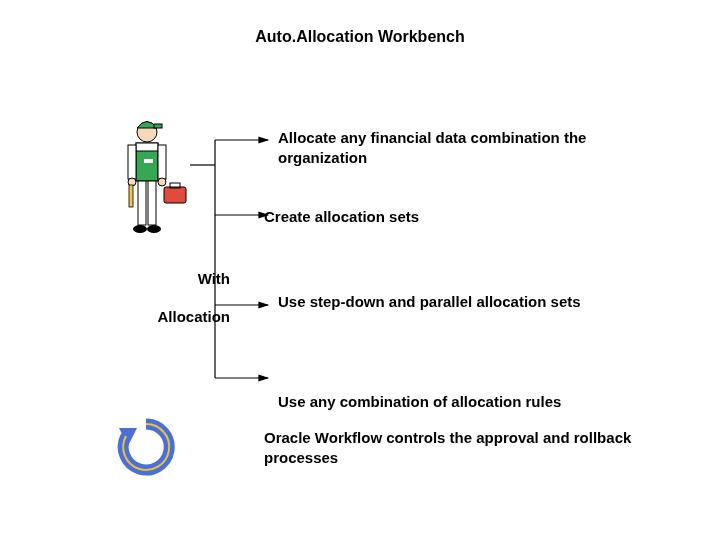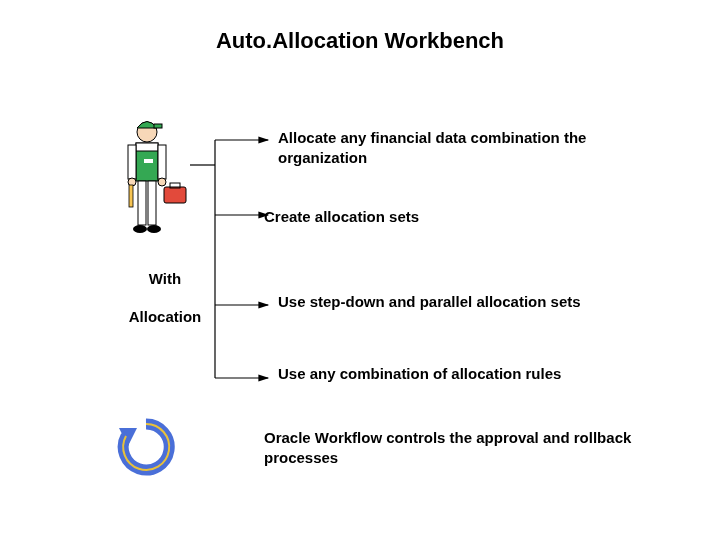--- a/index.html
+++ b/index.html
@@ -11,34 +11,34 @@
     background: #fff;
     color: #000;
     position: relative;
   }
   .title {
     position: absolute;
     top: 28px;
     left: 0;
     width: 720px;
     text-align: center;
-    font-size: 22px;
+    font-size: 16px;
     font-weight: bold;
   }
   .worker {
     position: absolute;
     left: 120px;
     top: 115px;
   }
   .caption {
     position: absolute;
     left: 100px;
     top: 270px;
     width: 130px;
-    text-align: center;
+    text-align: right;
     font-size: 15px;
     font-weight: bold;
     line-height: 1.25;
   }
   .bullet {
     position: absolute;
     font-size: 15px;
     font-weight: bold;
     line-height: 1.3;
     width: 360px;
@@ -117,21 +117,21 @@
 
 <div class="caption">
   <span>With</span><br>
   <br>
   <span>Allocation</span>
 </div>
 
 <div class="bullet" style="left:278px; top:128px;">Allocate any financial data combination the organization</div>
 <div class="bullet" style="left:264px; top:207px;">Create allocation sets</div>
 <div class="bullet" style="left:278px; top:292px;">Use step-down and parallel allocation sets</div>
-<div class="bullet" style="left:278px; top:364px;">Use any combination of allocation rules</div>
+<div class="bullet" style="left:278px; top:392px;">Use any combination of allocation rules</div>
 
 <svg class="cycle" width="62" height="62" viewBox="0 0 62 62">
   <path d="M31 8
            A23 23 0 1 1 11 20" fill="none" stroke="#4A6FD8" stroke-width="11" stroke-linecap="butt"></path>
   <path d="M4 12 L22 12 L13 30 Z" fill="#4A6FD8"></path>
   <path d="M31 8
            A23 23 0 1 1 11 20" fill="none" stroke="#E9C13A" stroke-width="2"></path>
 </svg>
 
 <div class="footer" style="left:230px; top:428px;">Oracle Workflow controls the approval and rollback processes</div>

